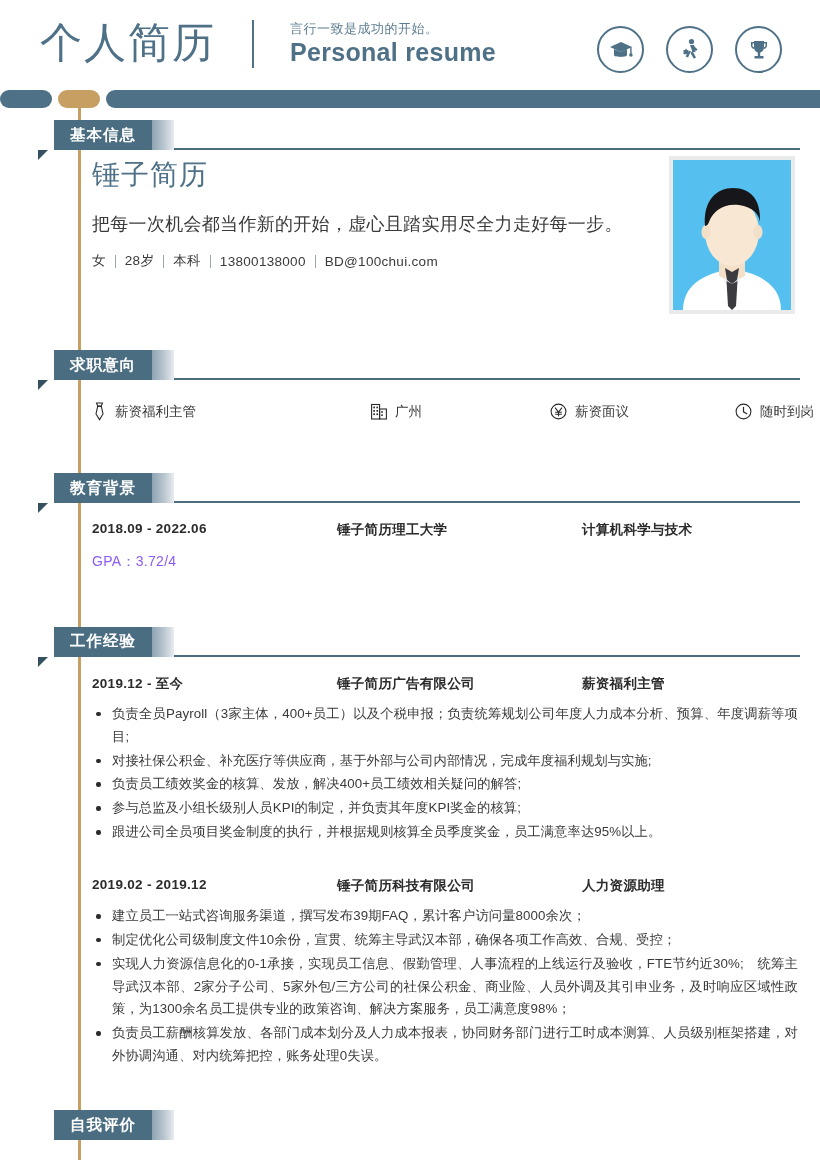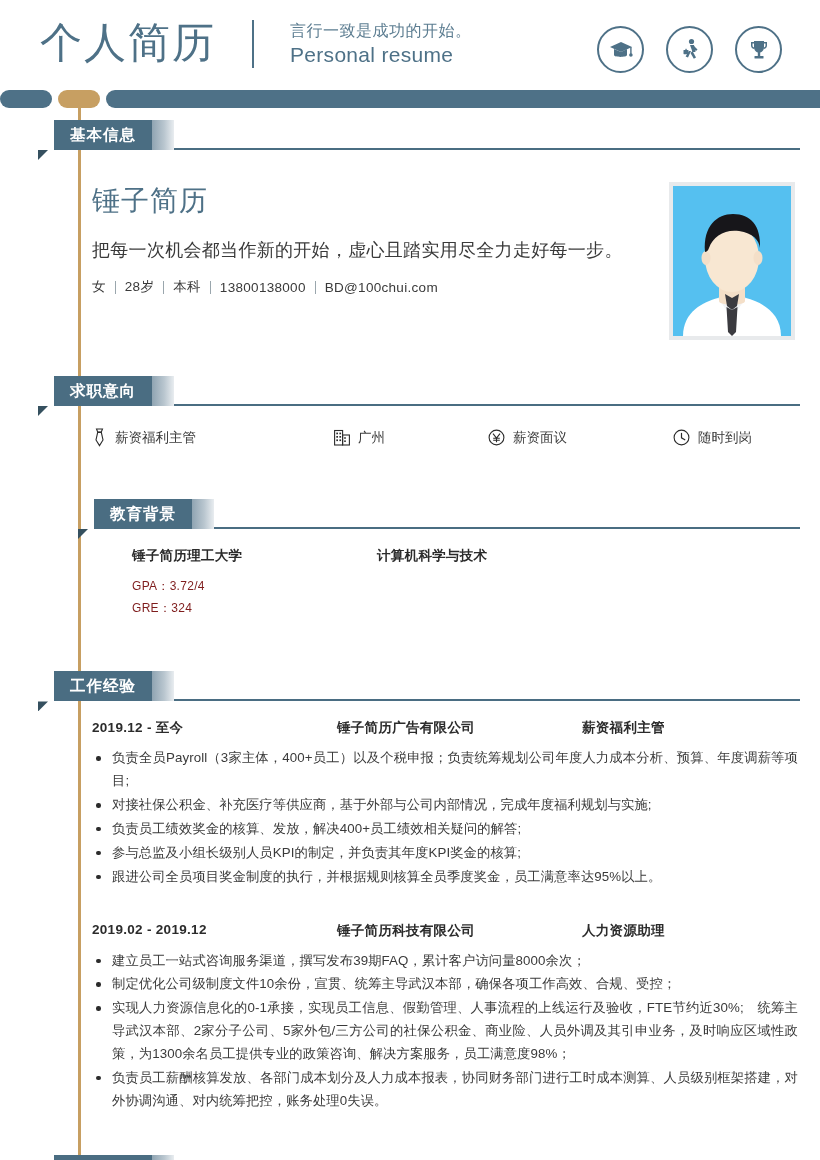--- a/index.html
+++ b/index.html
@@ -41,29 +41,29 @@
     background: #4e7187;
     margin: 0 20px;
   }
   .subtitle-group {
     display: flex;
     flex-direction: column;
     justify-content: center;
     gap: 2px;
   }
   .subtitle-cn {
-    font-size: 16px;
+    font-size: 13px;
     color: #5c7d91;
     letter-spacing: 0.5px;
     line-height: 1.2;
   }
   .subtitle-en {
-    font-size: 21px;
+    font-size: 25px;
     color: #4e7187;
-    font-weight: 400;
+    font-weight: 700;
     letter-spacing: 0.3px;
     line-height: 1.15;
   }
   .header-icons {
     position: absolute;
     right: 38px;
     top: 26px;
     display: flex;
     gap: 22px;
   }
@@ -165,21 +165,21 @@
 
   .section-body {
     margin-left: 78px;
     padding-left: 0px;
   }
 
   
   .basic-wrap {
     display: flex;
     justify-content: space-between;
-    padding-top: 32px;
+    padding-top: 6px;
   }
   .basic-left { padding-left: 14px; }
   .person-name {
     font-size: 28px;
     color: #4e7187;
     font-weight: 400;
     letter-spacing: 1px;
     margin-bottom: 18px;
   }
   .person-motto {
@@ -219,41 +219,41 @@
     padding: 22px 0 0 14px;
   }
   .intent-item {
     display: flex;
     align-items: center;
     gap: 8px;
     font-size: 13.5px;
     color: #3a3a3a;
   }
   .intent-item:nth-child(1) { width: 242px; }
-  .intent-item:nth-child(2) { width: 154px; }
+  .intent-item:nth-child(2) { width: 179px; margin-left: 37px; }
   .intent-item:nth-child(3) { width: 185px; }
   .intent-icon { display: flex; align-items: center; }
 
   
   .entry { padding: 18px 0 0 14px; }
   .entry-head {
     display: flex;
     font-size: 13.5px;
     font-weight: bold;
     color: #2b2b2b;
     margin-bottom: 10px;
     letter-spacing: 0.3px;
   }
   .entry-date { width: 245px; flex: 0 0 245px; }
   .entry-org { width: 245px; flex: 0 0 245px; }
   .entry-role { flex: 1; }
 
   .sub-line {
-    font-size: 12px;
-    color: #7f1d1d;
+    font-size: 14px;
+    color: #8b5cf6;
     line-height: 1.85;
     letter-spacing: 0.3px;
   }
 
   ul.bullets {
     list-style: none;
     margin: 0;
     padding: 0 22px 0 0;
   }
   ul.bullets li {
@@ -424,35 +424,35 @@
             <circle cx="8.5" cy="8.5" r="7.4" fill="none" stroke="#2b2b2b" stroke-width="1.1"></circle>
             <path d="M8.5 4.3 L8.5 8.8 L11.8 10.8" fill="none" stroke="#2b2b2b" stroke-width="1.2" stroke-linecap="round"></path>
           </svg>
         </span>
         <span>随时到岗</span>
       </div>
     </div>
   </div>
 </div>
 
-<div class="section" style="margin-top:52px;margin-left:40px;">
+<div class="section" style="margin-top:52px;">
   <div class="ribbon">
     <div class="ribbon-label">教育背景</div>
     <div class="ribbon-tail"></div>
     <div class="ribbon-rule"></div>
     <div class="ribbon-fold"></div>
   </div>
   <div class="section-body">
     <div class="entry">
       <div class="entry-head">
+        <div class="entry-date">2018.09 - 2022.06</div>
         <div class="entry-org">锤子简历理工大学</div>
         <div class="entry-role">计算机科学与技术</div>
       </div>
       <div class="sub-line">GPA：3.72/4</div>
-      <div class="sub-line">GRE：324</div>
     </div>
   </div>
 </div>
 
 <div class="section" style="margin-top:52px;">
   <div class="ribbon">
     <div class="ribbon-label">工作经验</div>
     <div class="ribbon-tail"></div>
     <div class="ribbon-rule"></div>
     <div class="ribbon-fold"></div>

